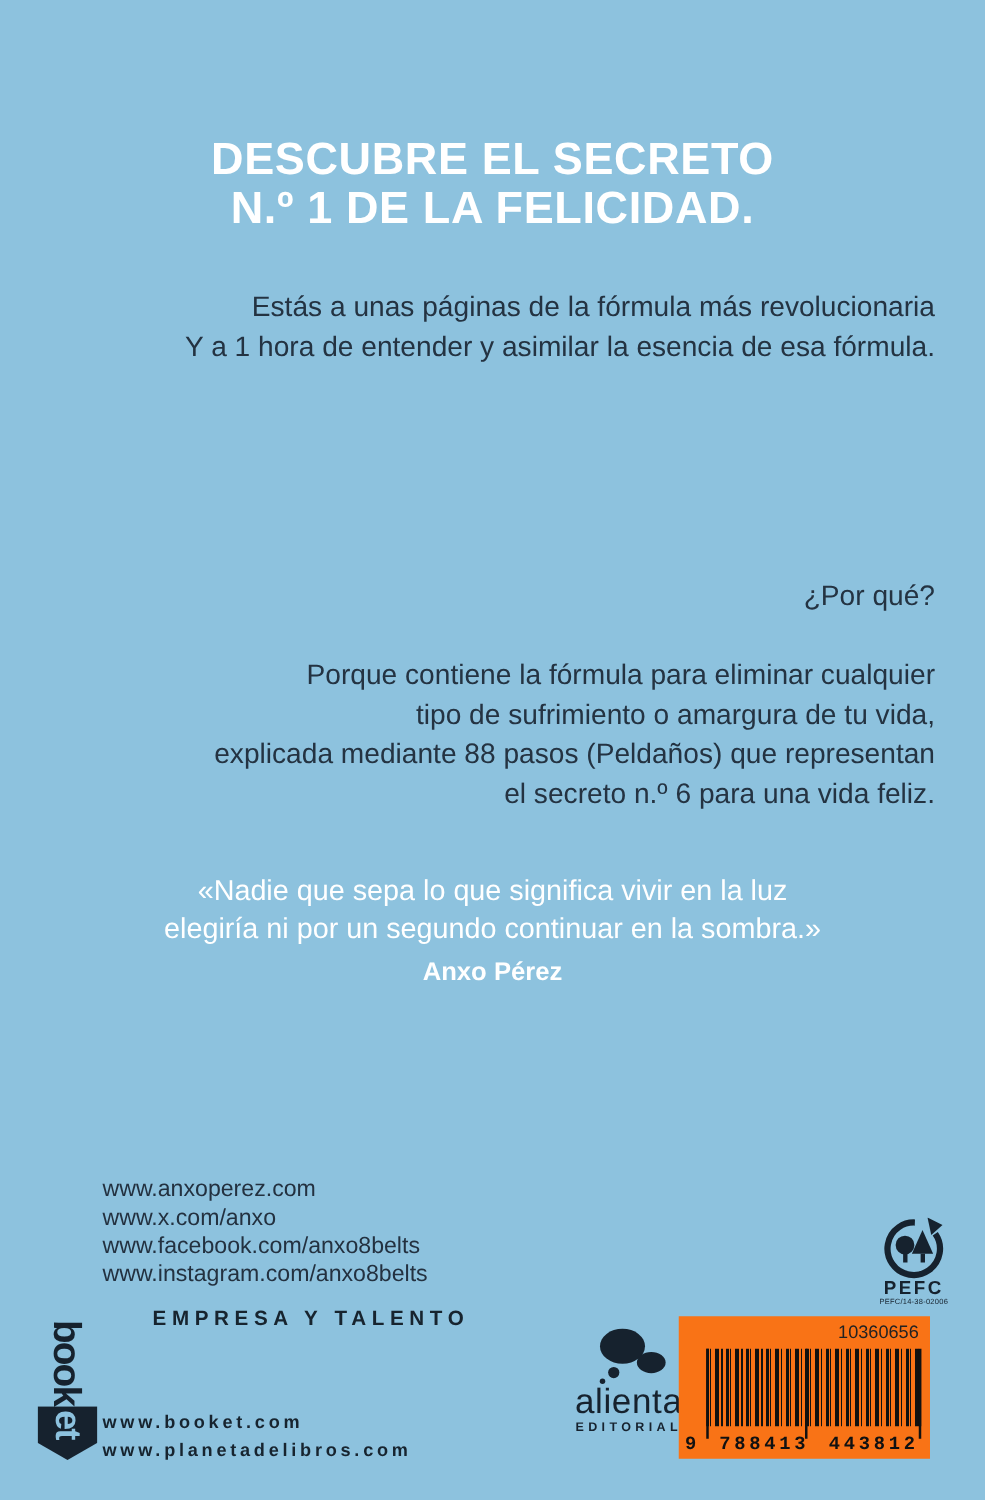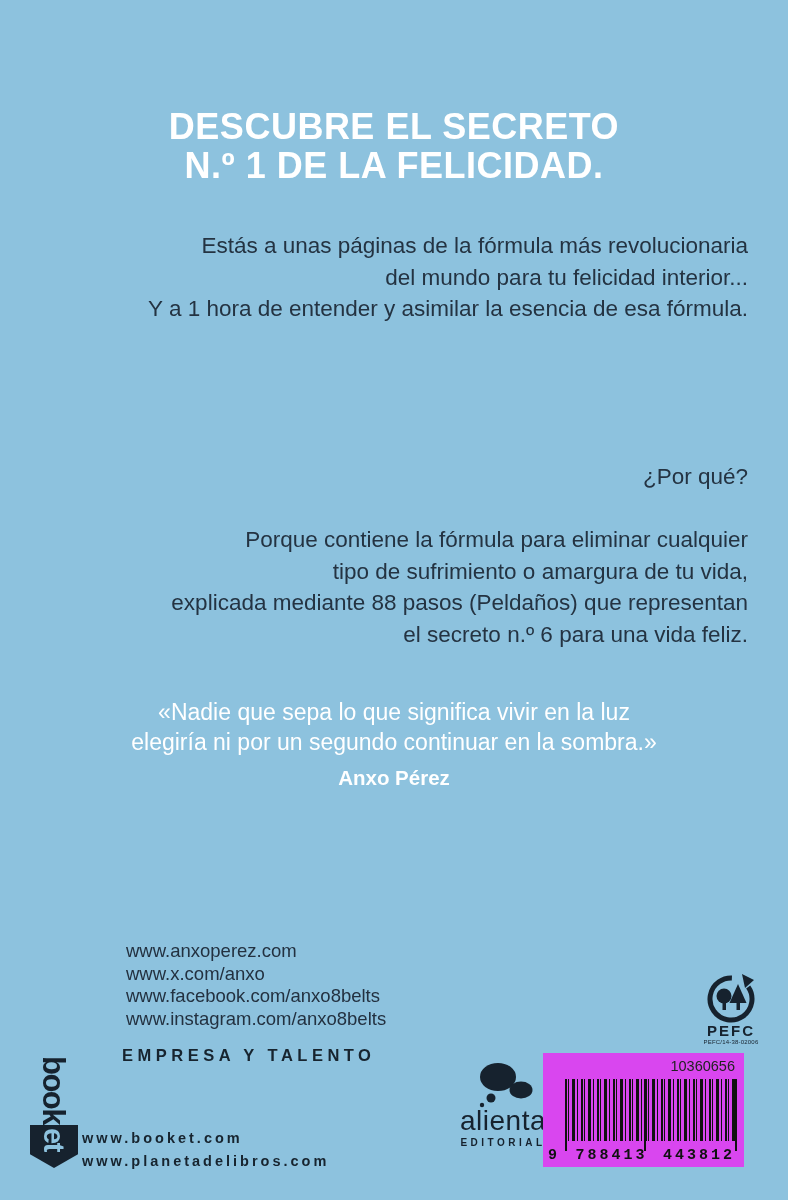--- a/index.html
+++ b/index.html
@@ -59,21 +59,20 @@
     font-size: 20.5px;
   }
 
   
   .links {
     position: absolute;
     top: 940px; left: 82px;
     color: #233140;
     font-size: 18.5px;
     line-height: 22.6px;
-    margin-left: 44px;
   }
   .collection {
     position: absolute;
     top: 1046px; left: 82px;
     color: #17242f;
     font-weight: bold;
     font-size: 16.5px;
     letter-spacing: 4.5px;
     margin-left: 40px;
   }
@@ -128,21 +127,21 @@
   .pefc { position: absolute; left: 694px; top: 974px; width: 74px; text-align: center; color: #16222e; }
   .pefc svg { display: block; margin: 0 auto; }
   .pefc-name { font-size: 15px; font-weight: bold; letter-spacing: 2px; line-height: 14px; }
   .pefc-cert { font-size: 6px; letter-spacing: 0.2px; line-height: 8px; }
 
   
   .barcode-box {
     position: absolute;
     left: 543px; top: 1053px;
     width: 201px; height: 114px;
-    background: #d946ef;
+    background: #f97316;
   }
   .barcode-sku {
     position: absolute;
     top: 5px; right: 9px;
     color: #222222;
     font-size: 14.5px;
   }
   .barcode-bars {
     position: absolute;
     left: 22px; right: 7px;
@@ -175,21 +174,20 @@
 
 <div class="cover">
 
   <div class="headline">
     <div>DESCUBRE EL SECRETO</div>
     <div>N.º 1 DE LA FELICIDAD.</div>
   </div>
 
   <div class="para p1">
     <div>Estás a unas páginas de la fórmula más revolucionaria</div>
-    <div>del mundo para tu felicidad interior...</div>
     <div>Y a 1 hora de entender y asimilar la esencia de esa fórmula.</div>
   </div>
 
 
   <div class="para pq">¿Por qué?</div>
 
   <div class="para p3">
     <div>Porque contiene la fórmula para eliminar cualquier</div>
     <div>tipo de sufrimiento o amargura de tu vida,</div>
     <div>explicada mediante 88 pasos (Peldaños) que representan</div>

